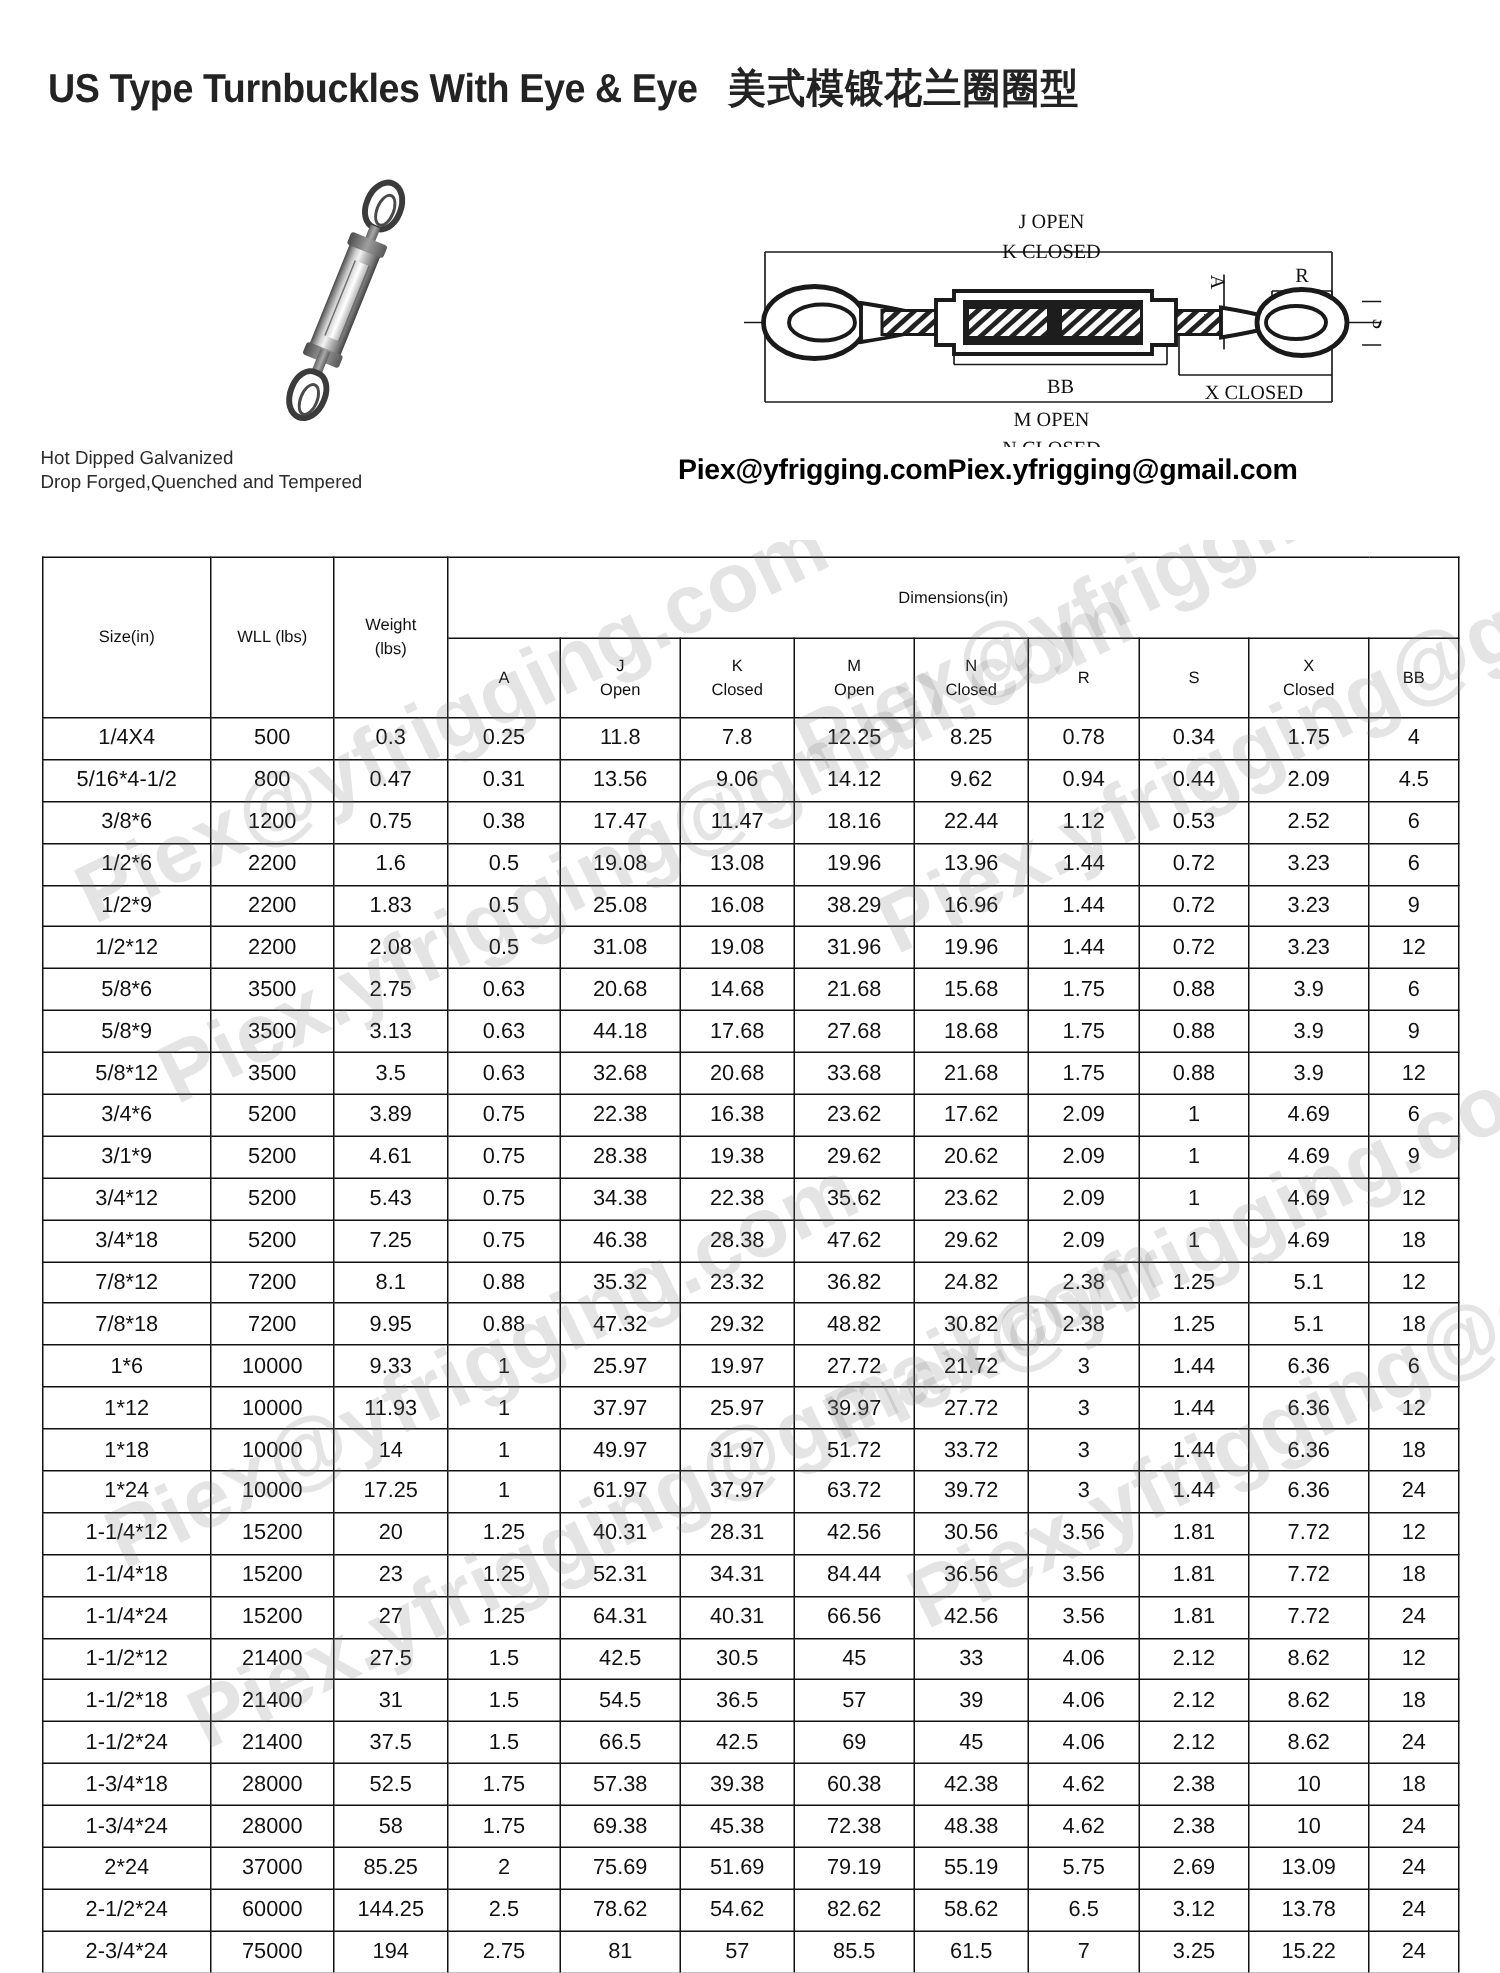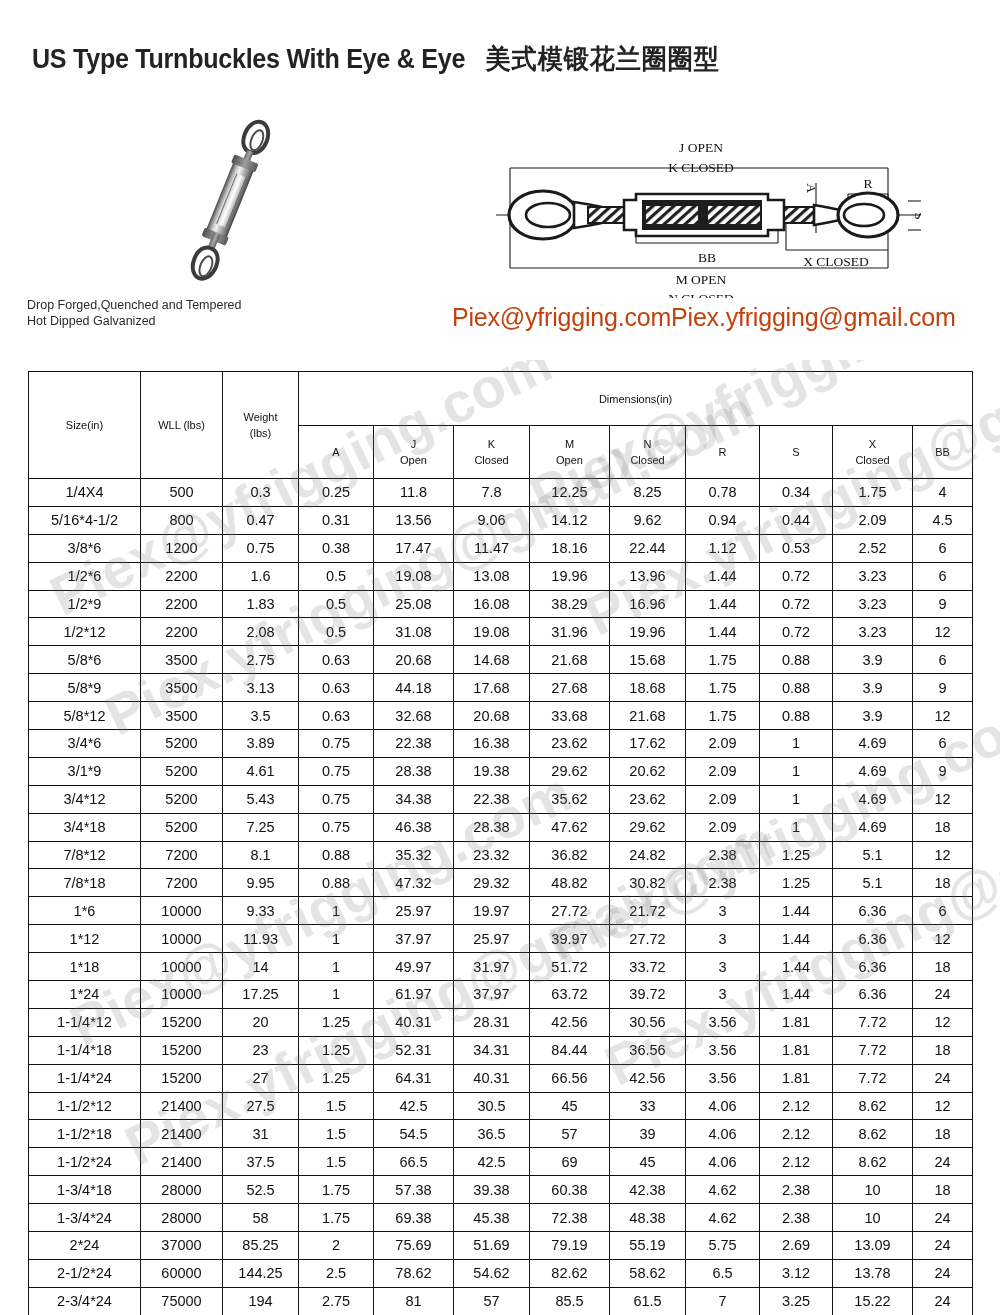--- a/index.html
+++ b/index.html
@@ -140,23 +140,23 @@
     top: 298px;
     font-size: 12.5px;
     line-height: 15.5px;
     color: #2b2b2b;
     white-space: nowrap;
   }
   #email-line {
     position: absolute;
     left: 452px;
     top: 303px;
-    font-size: 25px;
-    font-weight: normal;
-    color: #c2410c;
+    font-size: 19px;
+    font-weight: bold;
+    color: #000000;
     white-space: nowrap;
     letter-spacing: -0.2px;
   }
 
   
   #watermark-layer {
     position: absolute;
     left: 0;
     top: 360px;
     width: 1000px;
@@ -302,22 +302,22 @@
       <text x="205" y="165"><tspan>N  CLOSED</tspan></text>
       <text x="372" y="50"><tspan>R</tspan></text>
       <text x="340" y="128"><tspan>X  CLOSED</tspan></text>
       <text x="311" y="50" transform="rotate(90 311 50)"><tspan>A</tspan></text>
       <text x="419" y="78" transform="rotate(90 419 78)"><tspan>S</tspan></text>
     </g>
   </svg>
 </div>
 
 <div id="spec-notes">
+  <div>Hot Dipped Galvanized</div>
   <div>Drop Forged,Quenched and Tempered</div>
-  <div>Hot Dipped Galvanized</div>
 </div>
 
 <div id="email-line">Piex@yfrigging.comPiex.yfrigging@gmail.com</div>
 
 <div id="watermark-layer">
   <div class="wm" style="left:40px;  top:210px;">Piex@yfrigging.com</div>
   <div class="wm" style="left:95px;  top:330px;">Piex.yfrigging@gmail.com</div>
   <div class="wm" style="left:520px; top:110px;">Piex@yfrigging.com</div>
   <div class="wm" style="left:575px; top:230px;">Piex.yfrigging@gmail.com</div>
   <div class="wm" style="left:60px;  top:640px;">Piex@yfrigging.com</div>

